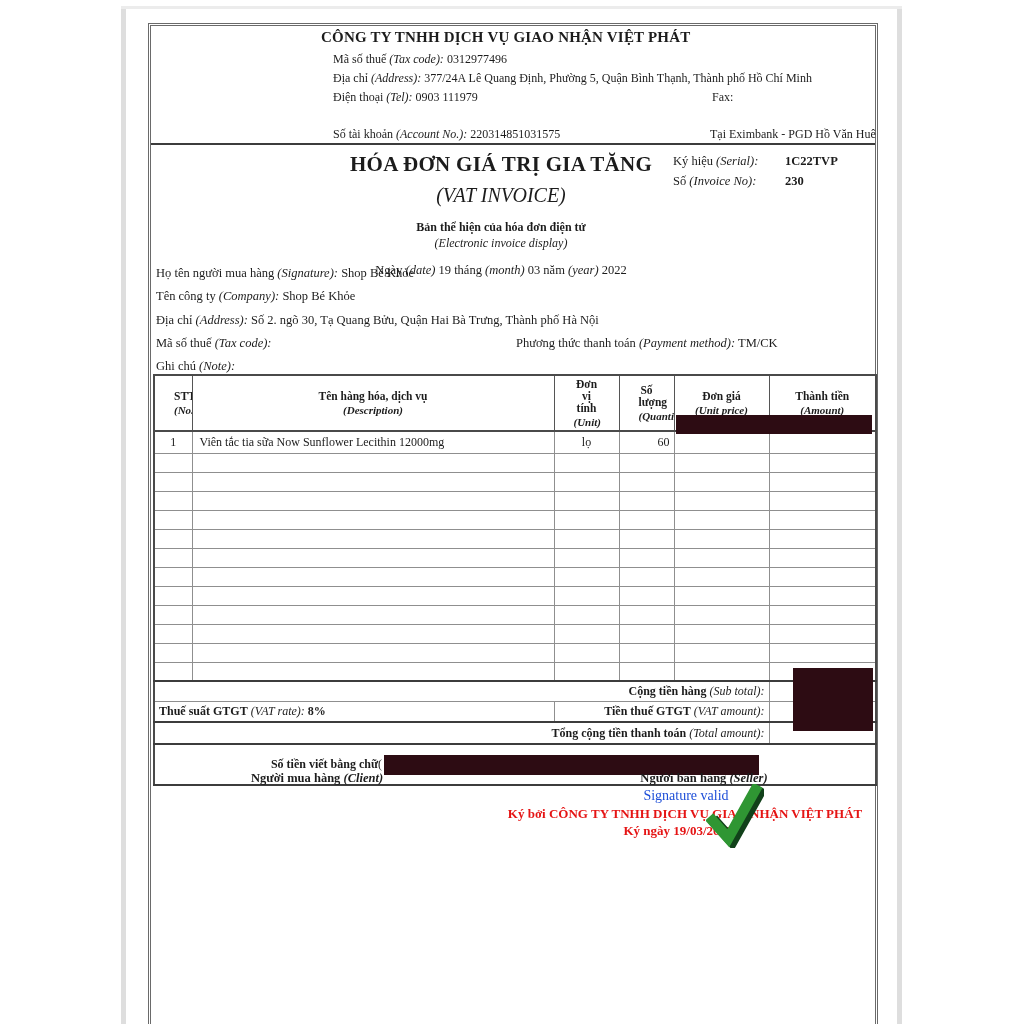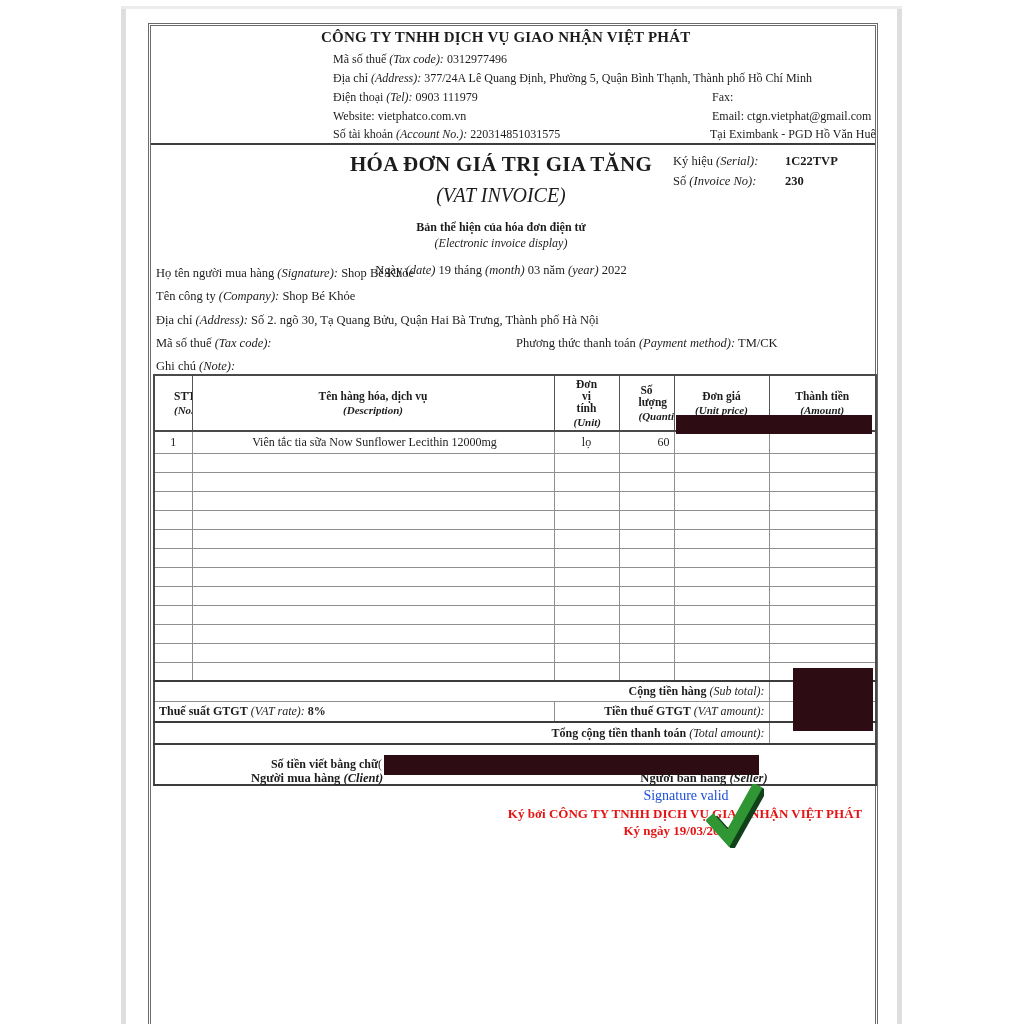--- a/index.html
+++ b/index.html
@@ -49,21 +49,21 @@
   table.items thead th{
     border-color:#555;border-bottom:2px solid #4a4a4a;
     font-size:11.5px;height:40px;padding:2px 19px;vertical-align:middle;
   }
   table.items thead .hvn{font-weight:bold;}
   table.items thead .hen{font-weight:bold;font-style:italic;font-size:11px;margin-top:2px;}
   table.items tbody td{height:19px;font-size:12px;padding:0 4px;}
   table.items tr.data-row td{height:22px;}
   .cell-c{text-align:center;}
   .cell-r{text-align:right;}
-  .cell-l{text-align:center;padding-left:7px !important;margin-top:23px;}
+  .cell-l{text-align:left;padding-left:7px !important;margin-top:23px;}
   
   table.items tfoot td{font-size:12px;padding:0 4px;}
   table.items tfoot .lab-b{font-weight:bold;}
   tr.frow-a td{border:none;border-top:2px solid var(--strong);border-bottom:1px solid var(--grid);height:20px;}
   tr.frow-a td.val,tr.frow-b td.val,tr.frow-c td.val{border-left:1px solid var(--grid);}
   tr.frow-b td{border:none;height:21px;}
   tr.frow-b td.lcell{border-right:1px solid var(--grid);}
   tr.frow-c td{border:none;border-top:2px solid var(--strong);border-bottom:2px solid var(--strong);height:22px;}
   tr.frow-d td{border:none;border-bottom:2px solid var(--strong);height:41px;text-align:center;}
   .words-box{display:inline-block;width:375px;height:20px;background:var(--redact);vertical-align:middle;margin-left:2px;}
@@ -97,25 +97,20 @@
     <div class="info-line" style="top:45px">
       <span>Địa chỉ</span>
       <span class="i">(Address):</span>
       <span>377/24A Lê Quang Định, Phường 5, Quận Bình Thạnh, Thành phố Hồ Chí Minh</span>
     </div>
     <div class="info-line" style="top:64px;right:0">
       <span>Điện thoại</span>
       <span class="i">(Tel):</span>
       <span>0903 111979</span>
       <span class="info-right">Fax:</span>
-    </div>
-    <div class="info-line" style="top:83px;right:0">
-      <span>Website:</span>
-      <span>vietphatco.com.vn</span>
-      <span class="info-right"><span>Email:</span> <span>ctgn.vietphat@gmail.com</span></span>
     </div>
     <div class="info-line" style="top:101px;right:0">
       <span>Số tài khoản</span>
       <span class="i">(Account No.):</span>
       <span>220314851031575</span>
       <span class="info-right" style="left:377px">Tại Eximbank - PGD Hồ Văn Huê</span>
     </div>
   </div>
 
   <div class="title-block">

